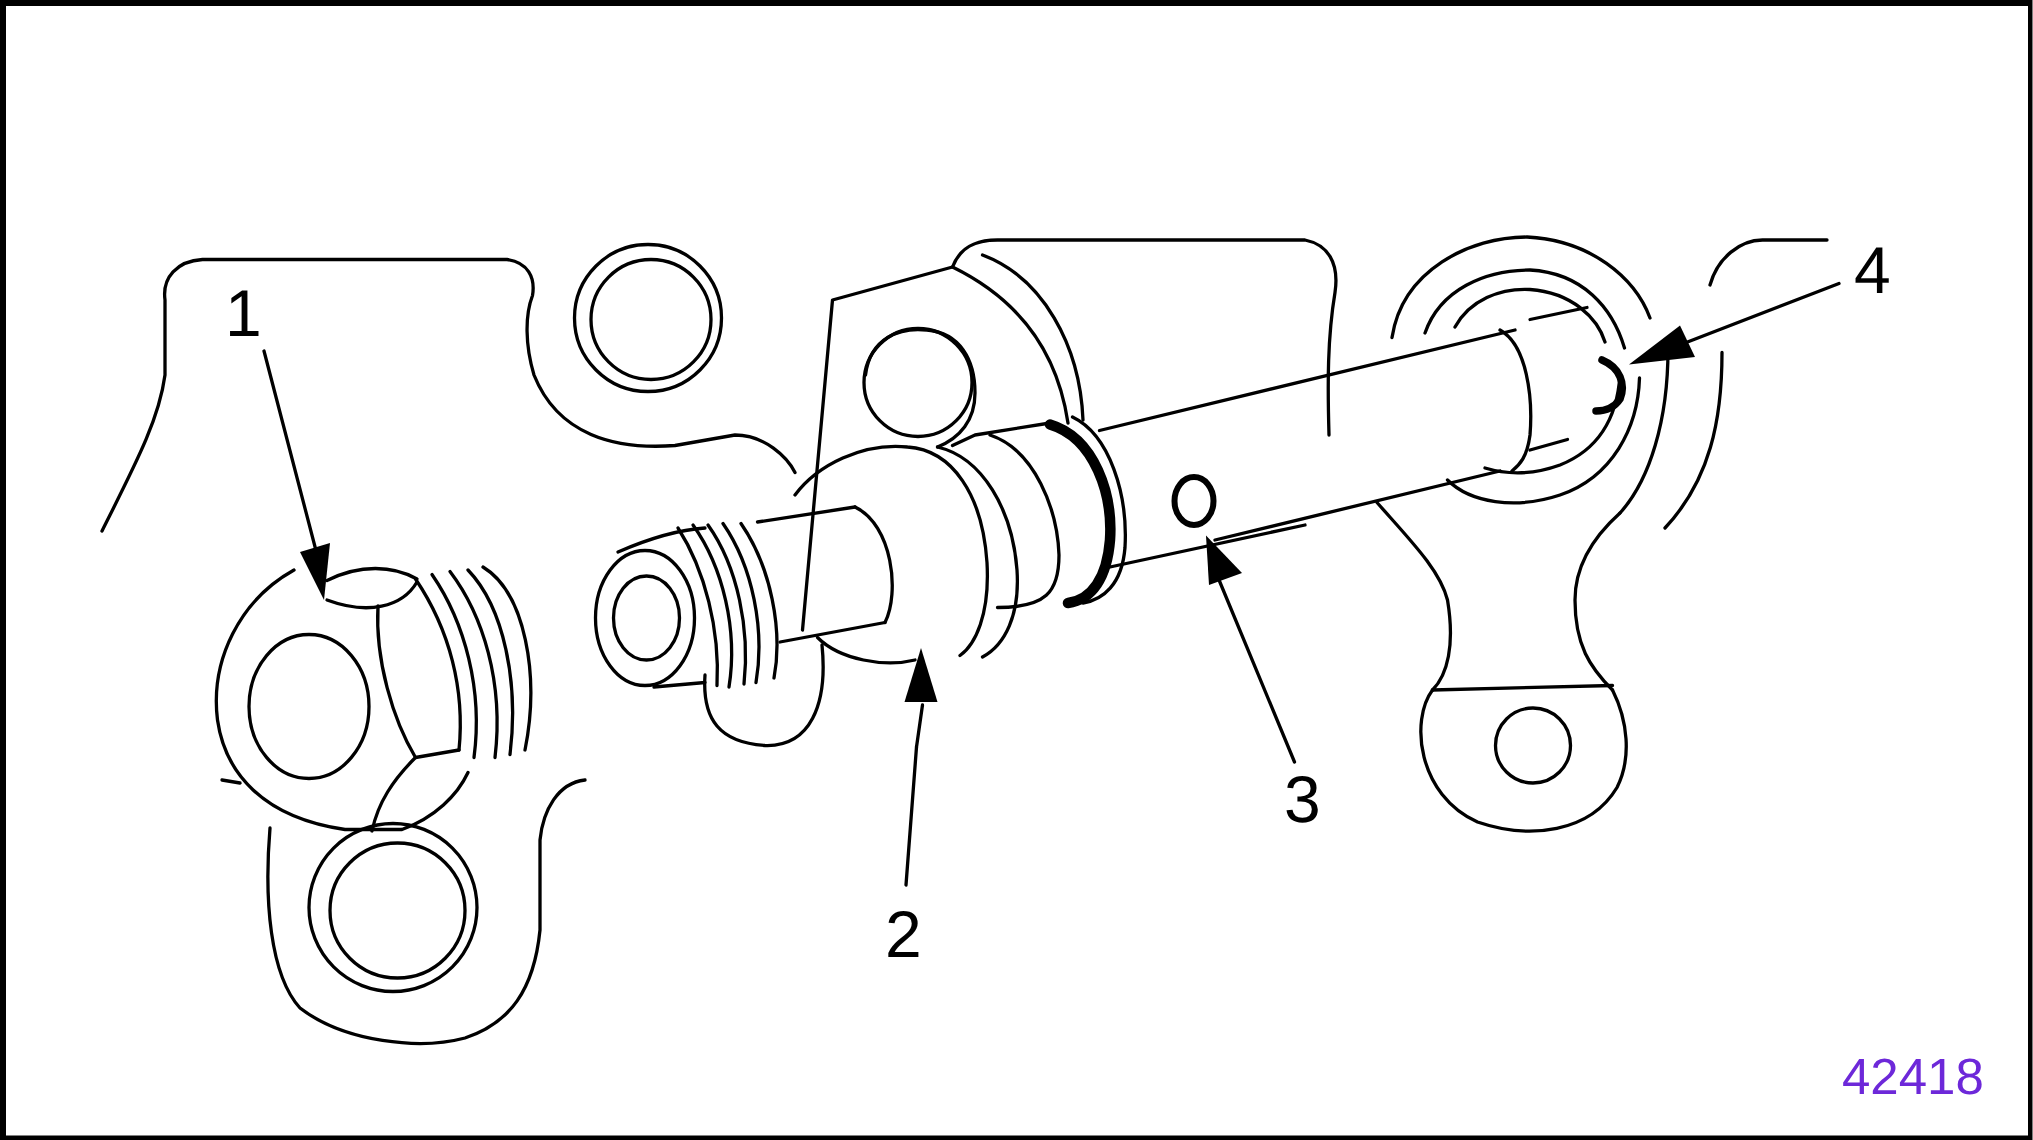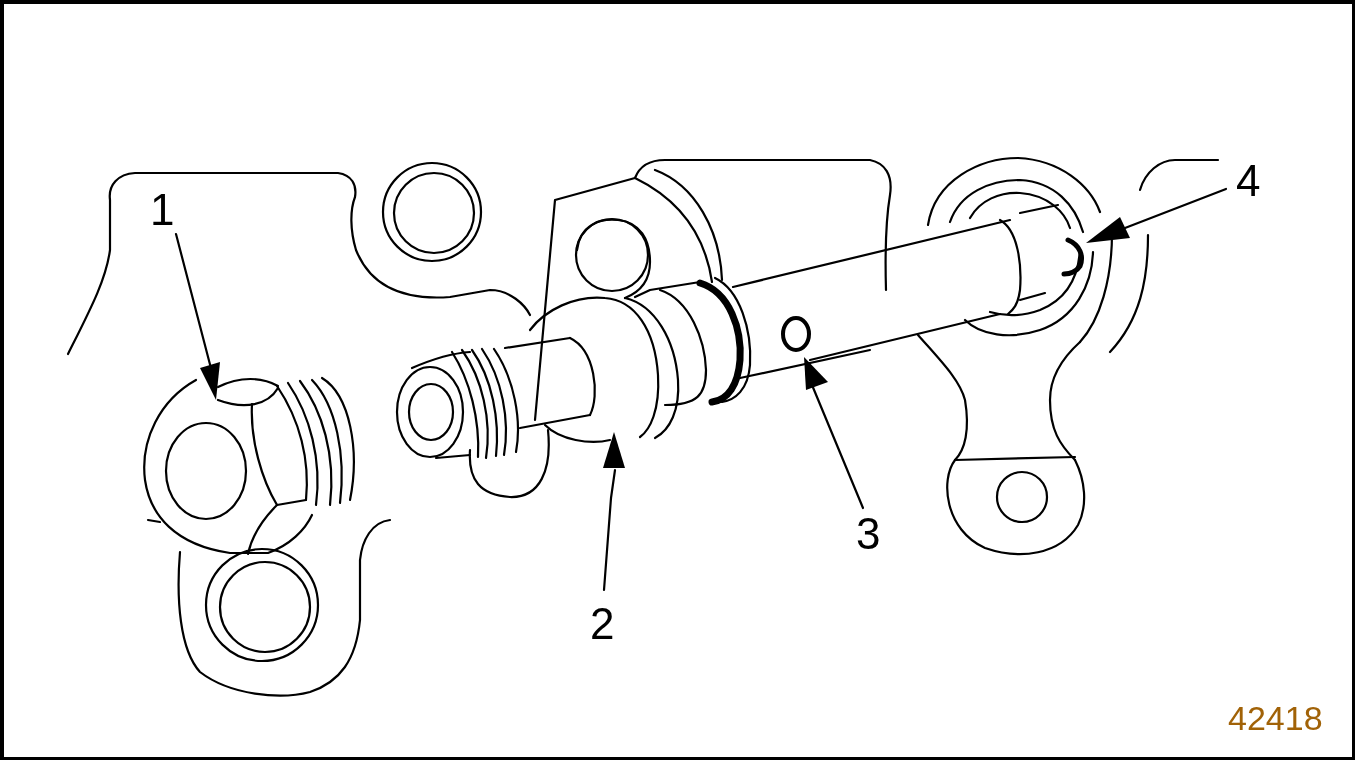--- a/index.html
+++ b/index.html
@@ -3,21 +3,21 @@
   <meta charset="utf-8">
   <style>
     html, body { margin: 0; padding: 0; background: #ffffff; }
     body { width: 1355px; height: 760px; overflow: hidden; position: relative; font-family: "Liberation Sans", sans-serif; }
     .frame { position: absolute; left: 0; top: 0; width: 1355px; height: 760px; box-sizing: border-box; border: 4px solid #000; border-right-width: 3px; border-bottom-width: 3px; background: #fff; }
     svg.art { position: absolute; left: 0; top: 0; }
     .line { fill: none; stroke: #000; stroke-width: 2.2; stroke-linecap: round; stroke-linejoin: round; }
     .thick { fill: none; stroke: #000; stroke-width: 7; stroke-linecap: round; }
     .arrowhead { fill: #000; stroke: none; }
     .callout { position: absolute; font-family: "Liberation Sans", sans-serif; font-size: 44px; color: #000; line-height: 1; }
-    .fig-num { position: absolute; font-family: "Liberation Sans", sans-serif; font-size: 34px; color: #a16207; line-height: 1; }
+    .fig-num { position: absolute; font-family: "Liberation Sans", sans-serif; font-size: 34px; color: #6d28d9; line-height: 1; }
   </style>
 </head>
 <body>
 
 <div class="frame"></div>
 
 <svg class="art" width="1355" height="760" viewBox="0 0 1355 760">
 
   <g>
     <path class="line" d="M68,354 C90,310 106,280 110,250 L110,200 C108,185 118,174 135,173 L338,173 C352,175 357,185 355,197 C350,210 350,230 356,250 C372,290 410,300 450,297 L490,290 C510,290 525,305 530,315"></path>

